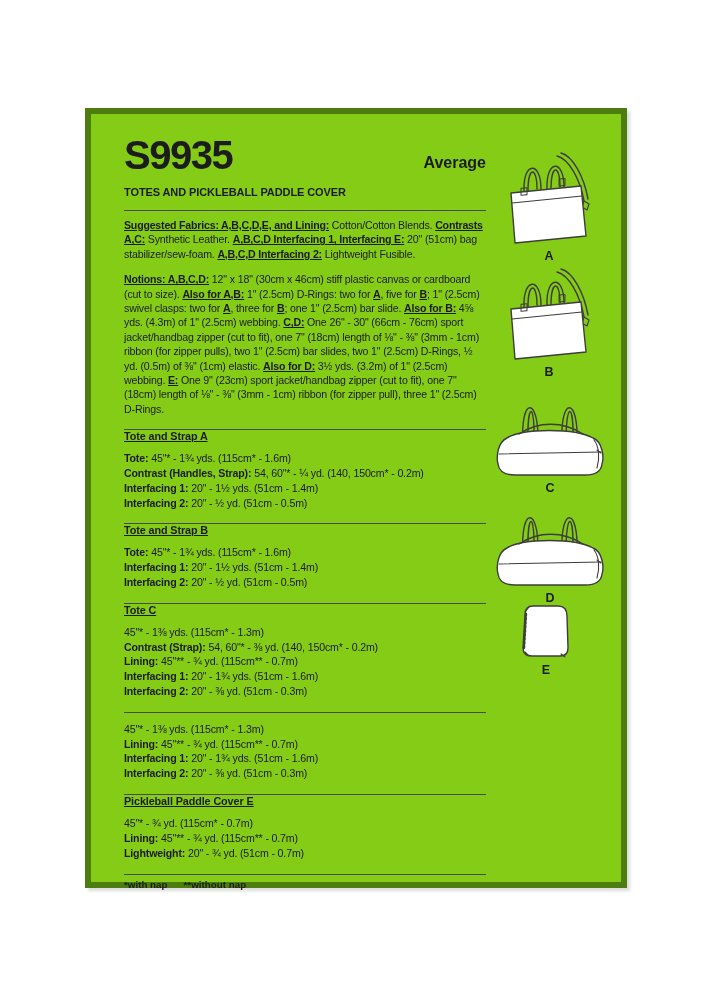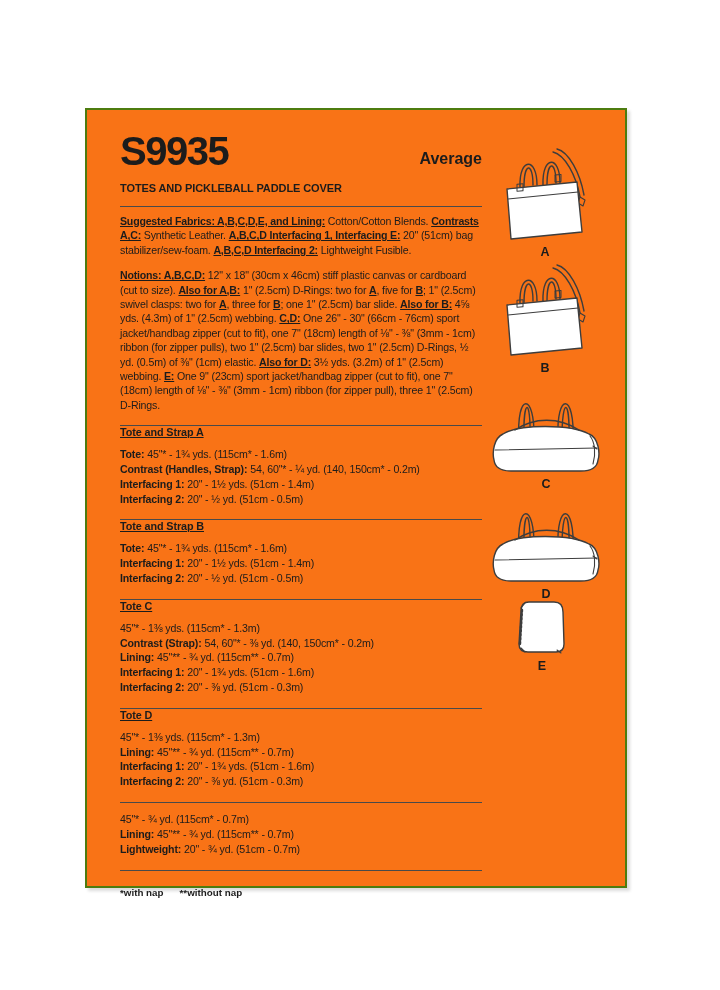--- a/index.html
+++ b/index.html
@@ -1,41 +1,41 @@
 <!DOCTYPE html>
 <html><head>
 <meta charset="utf-8">
 <style>
   * { margin:0; padding:0; box-sizing:border-box; }
   html,body { width:720px; height:990px; background:#ffffff; overflow:hidden;
               font-family:"Liberation Sans", sans-serif; color:#1c1c1c; }
   .canvas { position:relative; width:720px; height:990px; background:#ffffff; }
   .sheet {
     position:absolute; left:85px; top:108px; width:542px; height:780px;
-    background:#f97316; border:2px solid #4d7c0f;
+    background:#84cc16; border:6px solid #4d7c0f;
     box-shadow:3px 3px 3px rgba(0,0,0,0.14);
   }
   .text-col { position:absolute; left:33px; top:20px; width:362px; }
 
   .header-row { display:flex; align-items:flex-end; justify-content:space-between; }
   .pattern-number { font-size:40px; font-weight:bold; letter-spacing:-1.5px; line-height:42px; }
   .difficulty { font-size:16px; font-weight:bold; padding-bottom:4px; }
 
   .doc-title { margin-top:10px; font-size:11px; font-weight:bold; letter-spacing:-0.1px;
                border-bottom:1.5px solid #4a4a4a; padding-bottom:12px; }
 
   .para { margin-top:7px; font-size:10.6px; line-height:14.4px; letter-spacing:-0.15px; }
   .para b { letter-spacing:-0.2px;text-decoration:underline; }
   .para.notions { margin-top:11px; }
 
   .section { border-top:1.5px solid #4a4a4a; margin-top:13px; }
   .section-heading { font-size:10.8px; font-weight:bold; text-decoration:underline; letter-spacing:-0.1px; }
   .section-lines { margin-top:9px; font-size:10.6px; line-height:14.8px; letter-spacing:-0.15px; }
 
-  .footnote-row { border-top:1.5px solid #4a4a4a; margin-top:14px; padding-top:16px;
+  .footnote-row { border-top:1.5px solid #4a4a4a; margin-top:14px; padding-top:4px;
                   font-size:9.8px; font-weight:bold; display:flex; gap:16px; }
 
   .figures { position:absolute; left:400px; top:0; width:125px; height:780px; }
   .figure { position:absolute; display:flex; flex-direction:column; align-items:center; }
   .figure svg { display:block; }
   .figure .view-label { font-size:12.5px; font-weight:bold; margin-top:3px; }
   .fig-a { top:36px;  left:10px; }
   .fig-b { top:152px; left:10px; }
   .fig-c { top:274px; left:2px; }
   .fig-d { top:384px; left:2px; }
@@ -84,30 +84,30 @@
         <div class="section-lines">
           <div><b></b><span>45"* - 1⅜ yds. (115cm* - 1.3m)</span></div>
           <div><b>Contrast (Strap):</b><span> 54, 60"* - ⅜ yd. (140, 150cm* - 0.2m)</span></div>
           <div><b>Lining:</b><span> 45"** - ¾ yd. (115cm** - 0.7m)</span></div>
           <div><b>Interfacing 1:</b><span> 20" - 1¾ yds. (51cm - 1.6m)</span></div>
           <div><b>Interfacing 2:</b><span> 20" - ⅜ yd. (51cm - 0.3m)</span></div>
         </div>
       </div>
 
       <div class="section">
-        <div class="section-heading">Tote D</div>
         <div class="section-lines">
           <div><b></b><span>45"* - 1⅜ yds. (115cm* - 1.3m)</span></div>
           <div><b>Lining:</b><span> 45"** - ¾ yd. (115cm** - 0.7m)</span></div>
           <div><b>Interfacing 1:</b><span> 20" - 1¾ yds. (51cm - 1.6m)</span></div>
           <div><b>Interfacing 2:</b><span> 20" - ⅜ yd. (51cm - 0.3m)</span></div>
         </div>
       </div>
 
       <div class="section">
+        <div class="section-heading">Pickleball Paddle Cover E</div>
         <div class="section-lines">
           <div><b></b><span>45"* - ¾ yd. (115cm* - 0.7m)</span></div>
           <div><b>Lining:</b><span> 45"** - ¾ yd. (115cm** - 0.7m)</span></div>
           <div><b>Lightweight:</b><span> 20" - ¾ yd. (51cm - 0.7m)</span></div>
         </div>
       </div>
 
       <div class="footnote-row">
         <span>*with nap</span>
         <span>**without nap</span>

